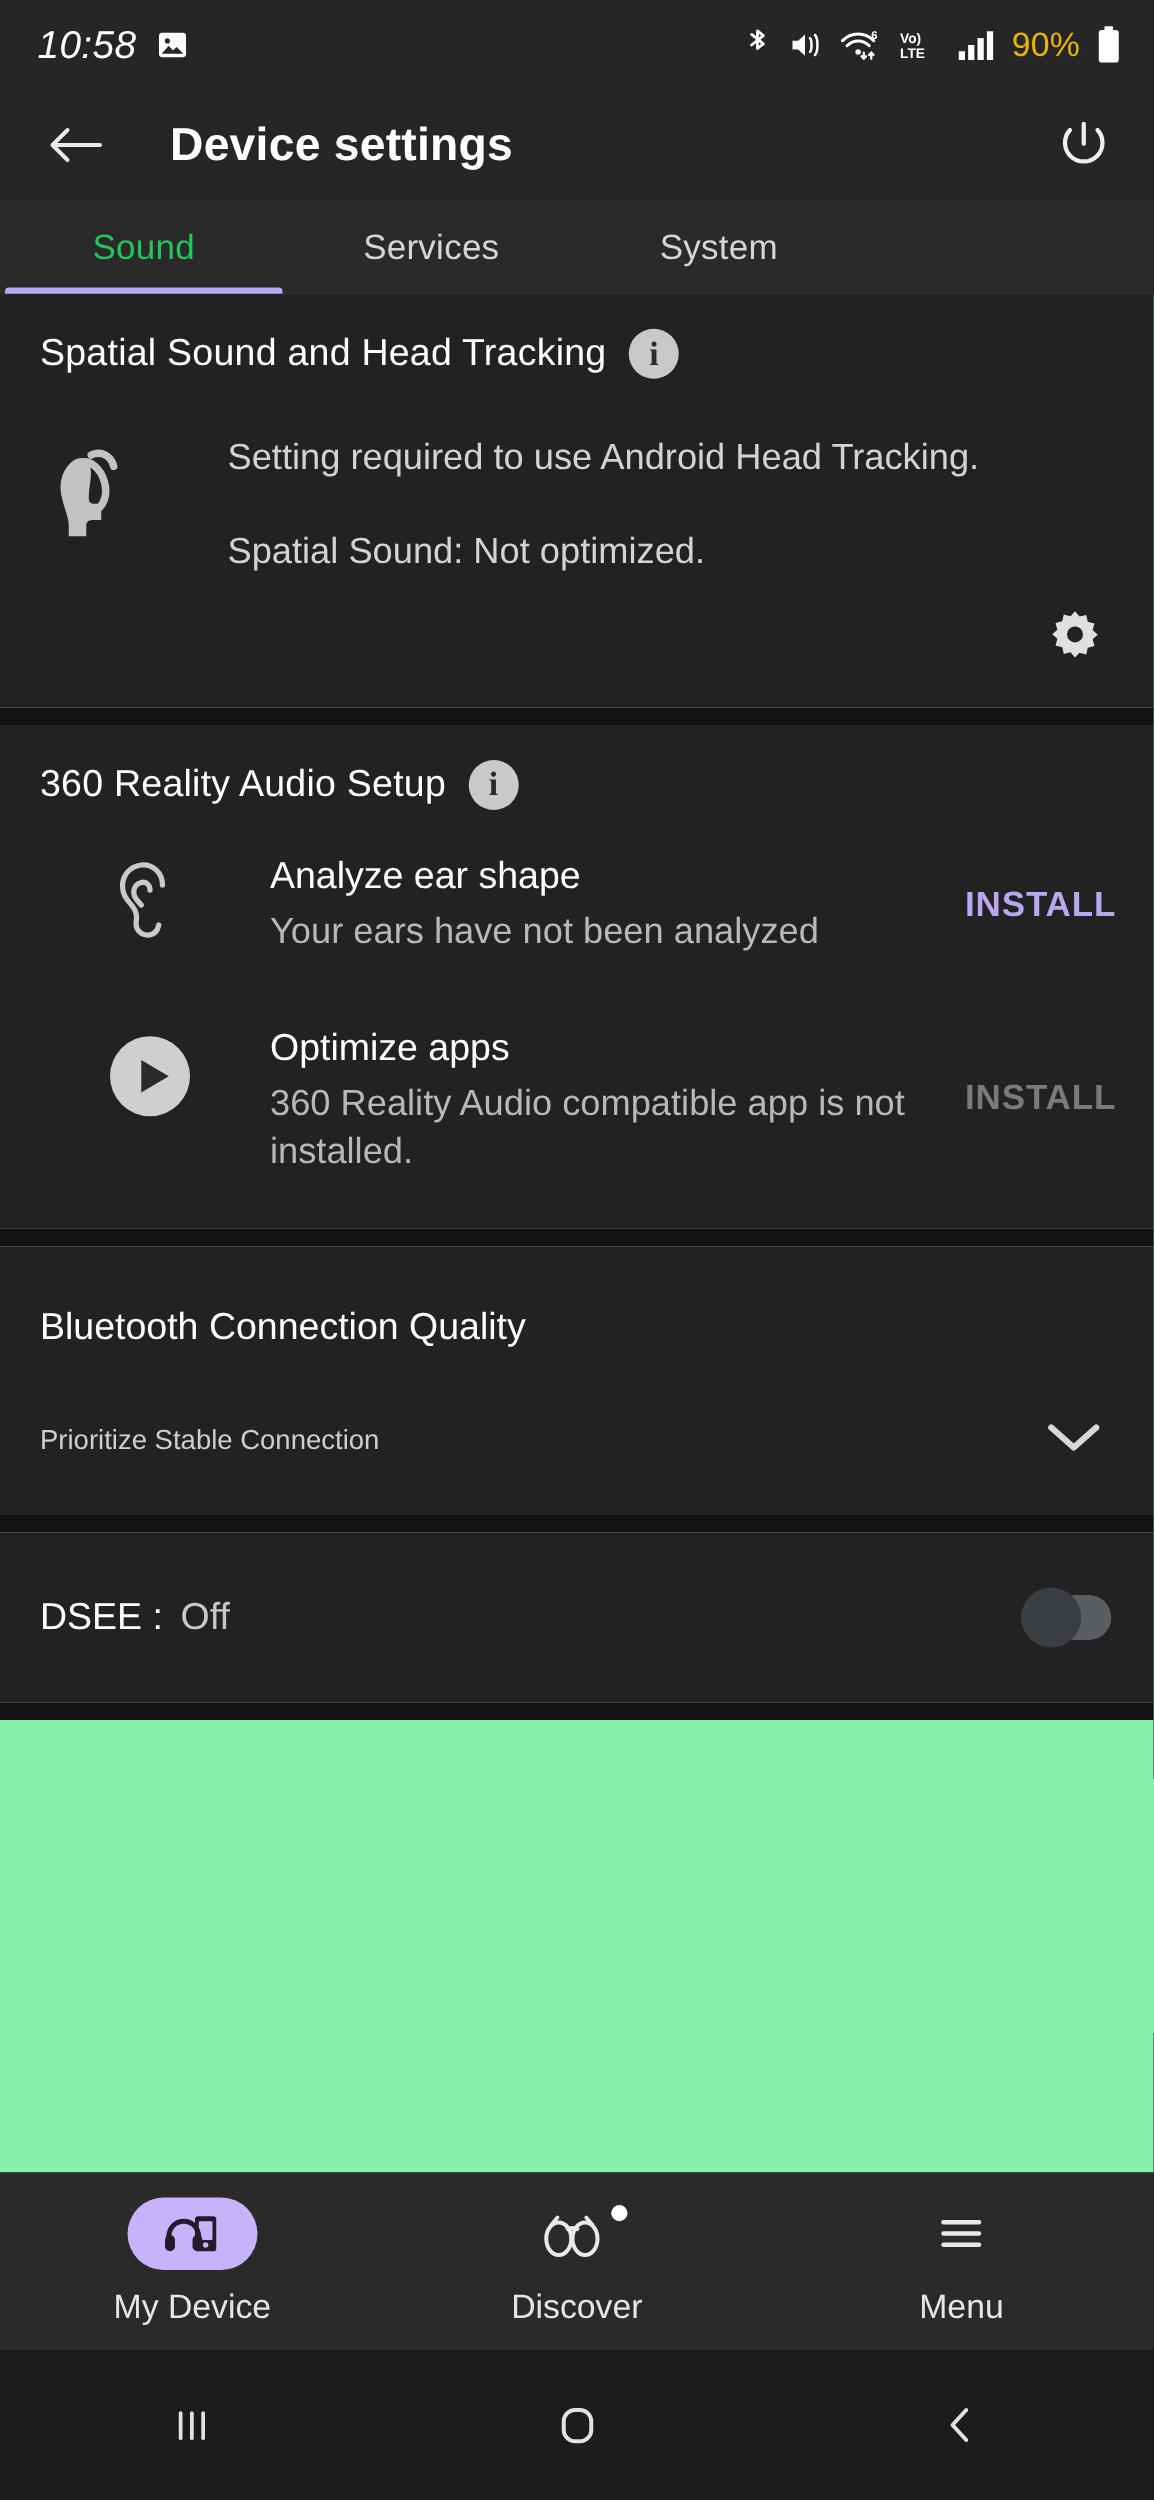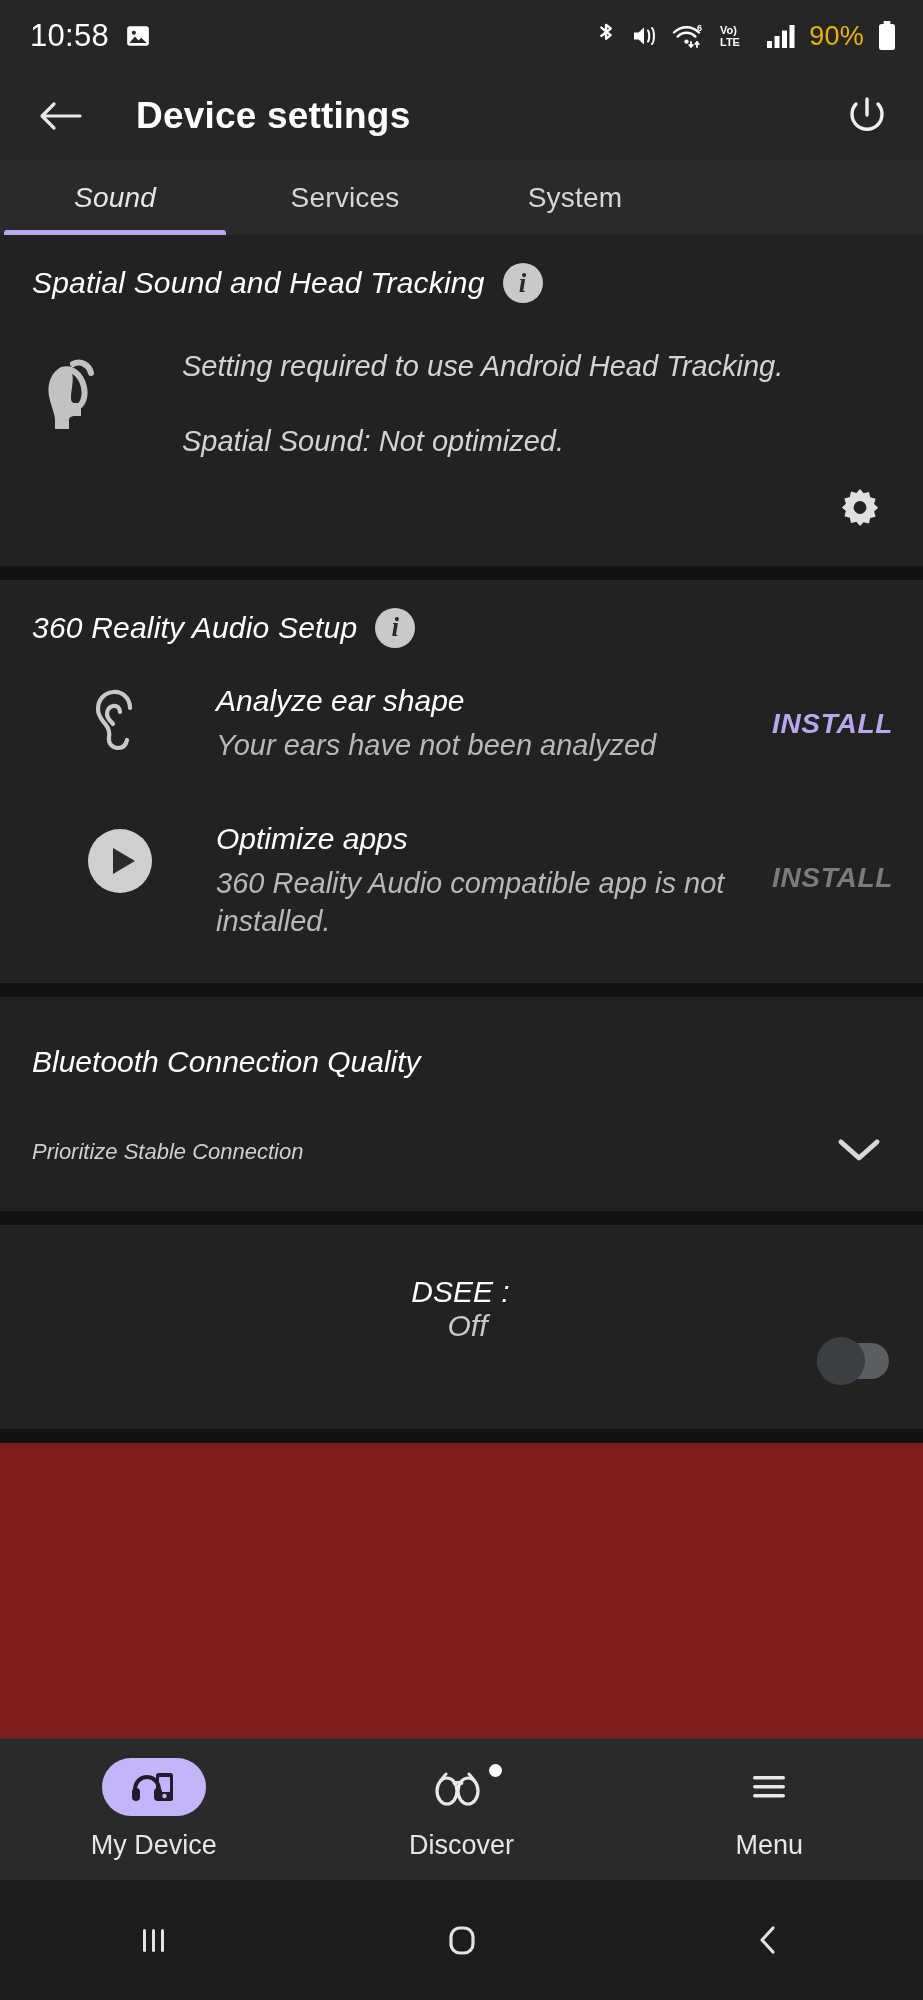--- a/index.html
+++ b/index.html
@@ -19,21 +19,21 @@
 
   
   .statusbar {
     height: 72px;
     background: #262626;
     display: flex;
     align-items: center;
     padding: 0 26px 0 30px;
     flex: 0 0 auto;
   }
-  .sb-left { display: flex; align-items: center; gap: 16px; }
+  .sb-left { display: flex; align-items: center; gap: 16px; font-style: italic; }
   .sb-clock { color: #fff; font-size: 31px; letter-spacing: .3px; }
   .sb-right { margin-left: auto; display: flex; align-items: center; gap: 13px; }
   .sb-icon { display: inline-flex; align-items: center; justify-content: center; }
   .sb-batt-text { color:#eab308; font-size: 27px; letter-spacing:.2px; }
 
   
   .appbar {
     height: 88px;
     background: #262626;
     display: flex;
@@ -60,32 +60,32 @@
     position: relative;
   }
   .tab {
     width: 230px;
     display: flex; align-items: center; justify-content: center;
     font-size: 28px;
     color: #d6d6d6;
     position: relative;
     letter-spacing: .2px;
   }
-  .tab.active { color: #e5e5e5; font-style: italic; }
+  .tab.active { color: #22c55e; }
   .tab.active::after {
     content: "";
     position: absolute;
     left: 4px; right: 4px; bottom: 0;
     height: 5px;
     background: #b9a7f0;
     border-radius: 3px 3px 0 0;
   }
 
   
-  .content { flex: 1 1 auto; overflow: hidden; background:#7f1d1d;font-style:italic; }
+  .content { flex: 1 1 auto; overflow: hidden; background:#86efac; }
   .card { background: #222222; width: 100%; }
   .gap { height: 14px; background: #121212; }
 
   .section-head {
     display: flex; align-items: center;
     padding: 28px 0 0 32px;
     gap: 18px;
   }
   .section-title { color: #ffffff; font-size: 30px; letter-spacing: .2px; }
   .info-badge {
@@ -133,21 +133,20 @@
     display:flex; align-items:center;
     padding: 56px 40px 42px 32px;
   }
   .bt-value { color:#cfcfcf; font-size: 22px; }
   .chev { margin-left:auto; }
 
   
   .dsee-row {
     display:flex; align-items:center;
     padding: 50px 34px 50px 32px;
-    flex-direction: column;
   }
   .dsee-label { color:#fff; font-size:30px; }
   .dsee-value { color:#c8c8c8; font-size:30px; margin-left: 14px; }
   .toggle {
     margin-left:auto;
     width: 72px; height: 36px;
     background: #5a5d61;
     border-radius: 18px;
     position: relative;
   }

